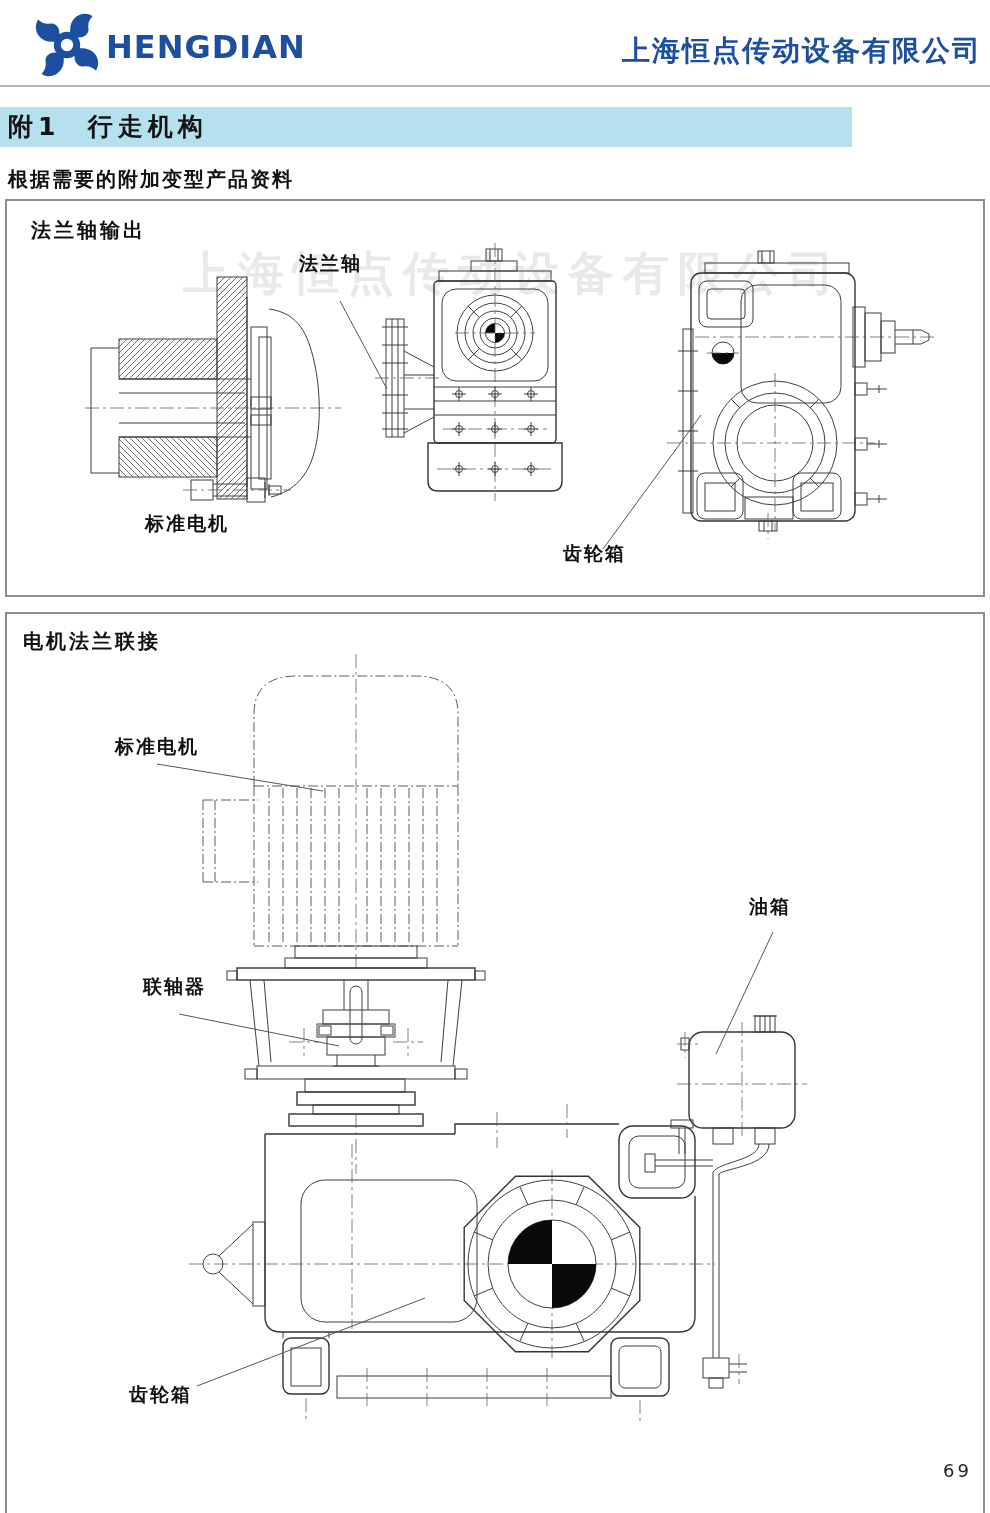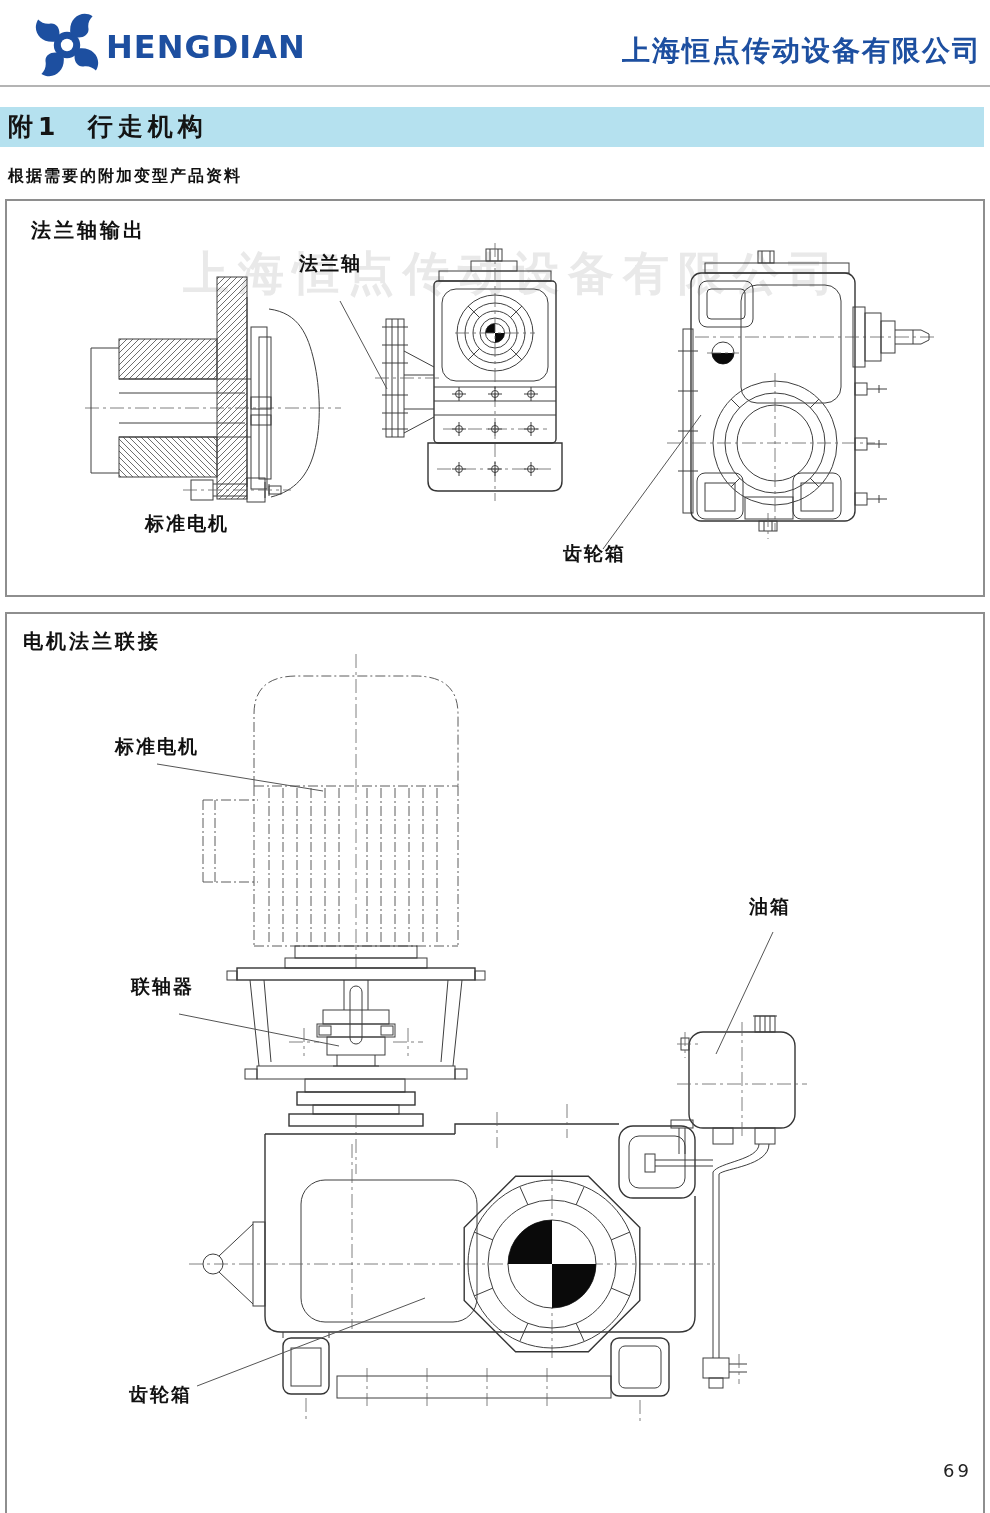--- a/index.html
+++ b/index.html
@@ -8,26 +8,26 @@
 
   
   .brand-text{position:absolute;left:106px;top:28px;font-size:32px;font-weight:bold;
               color:#1d4fa0;letter-spacing:1px;text-align:right;}
   .company-name{position:absolute;right:8px;top:32px;font-size:28px;font-weight:bold;
                 color:#1d4fa0;letter-spacing:2px;font-family:"DejaVu Serif", serif;white-space:pre;}
   .header-rule{position:absolute;left:0;top:85px;width:990px;height:0;
                border-top:2px solid #b4b4b4;}
 
   
-  .section-banner{position:absolute;left:0;top:107px;width:984px;height:40px;
+  .section-banner{position:absolute;left:0;top:107px;width:852px;height:40px;
                   background:#b5e1ef;}
   .section-banner .t{position:absolute;left:8px;top:0;line-height:40px;font-size:25px;
                      font-weight:bold;color:#141414;letter-spacing:5px;white-space:pre;}
 
-  .intro-text{position:absolute;left:8px;top:166px;font-size:16px;font-weight:bold;
+  .intro-text{position:absolute;left:8px;top:166px;font-size:20px;font-weight:bold;
               color:#111;letter-spacing:2px;white-space:pre;}
 
   
   .panel{position:absolute;left:5px;width:980px;border:2px solid #8e8e8e;background:#fff;
          box-sizing:border-box;}
   .panel-1{top:199px;height:398px;}
   .panel-2{top:612px;height:956px;}
   .panel svg{position:absolute;left:0;top:0;}
 
   .fig-title{position:absolute;font-size:20px;font-weight:bold;color:#111;
@@ -301,19 +301,19 @@
       </g>
 
       <path class="leader" d="M150 150 L316 177"></path>
       <path class="leader" d="M172 400 L332 432"></path>
       <path class="leader" d="M766 318 L709 440"></path>
       <path class="leader" d="M190 772 L418 684"></path>
     </svg>
 
     <div class="fig-title" style="left:16px;top:14px;">电机法兰联接</div>
     <div class="label" style="left:108px;top:120px;">标准电机</div>
-    <div class="label" style="left:124px;top:360px;text-align:right;">联轴器</div>
+    <div class="label" style="left:136px;top:360px;text-align:right;">联轴器</div>
     <div class="label" style="left:742px;top:280px;">油箱</div>
     <div class="label" style="left:122px;top:768px;">齿轮箱</div>
   </div>
 
   <div class="page-number">69</div>
 </div>
 
 </body></html>

